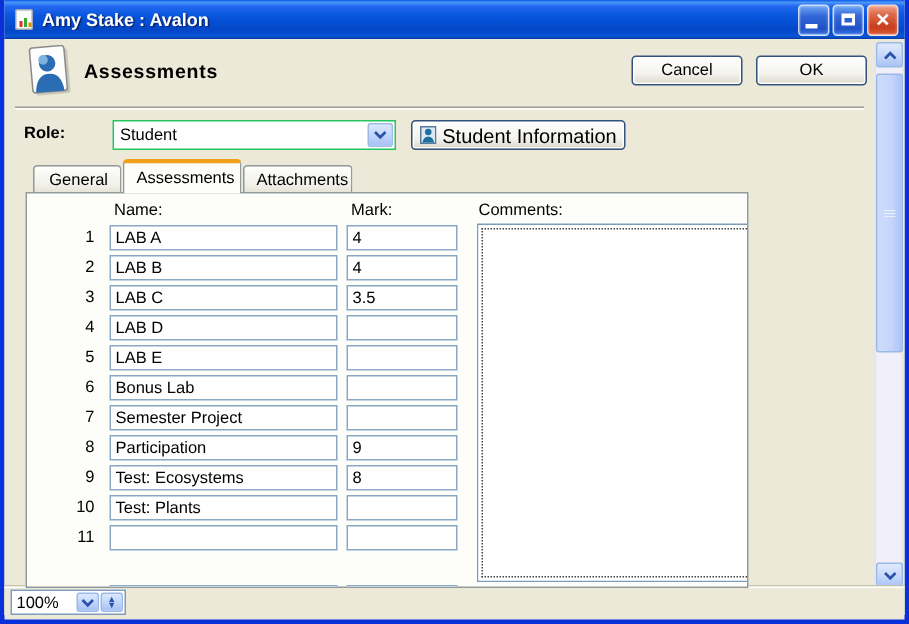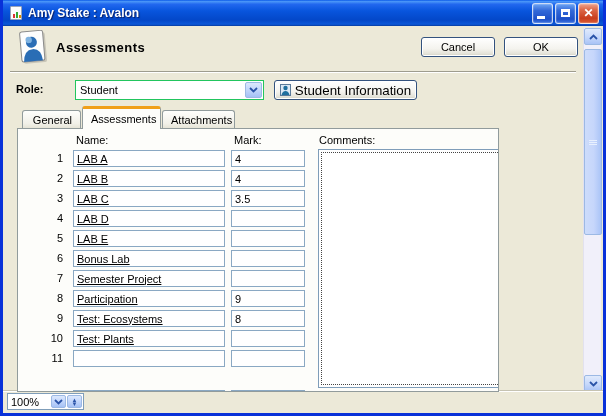--- a/index.html
+++ b/index.html
@@ -100,21 +100,21 @@
   }
   .col-label { position:absolute; top:5px; color:#000; }
   .lbl-name { left:58px; } .lbl-mark { left:216px; } .lbl-comments { left:301px; }
 
   .trow { position:absolute; left:0; width:300px; height:20px; }
   .rownum { position:absolute; left:8px; top:2px; width:37px; text-align:right; }
   .name-input, .mark-input {
     position:absolute; top:0; height:17px; border:1px solid #8aa8c3; background:#fff;
     font-family:"Liberation Sans",sans-serif; font-size:11px; padding:0 3px;
   }
-  .name-input { left:55px; width:152px;text-decoration:underline; }
+  .name-input { left:55px; width:152px; }
   .mark-input { left:213px; width:74px; }
 
   .comments-box {
     position:absolute; left:300px; top:20px; width:255px; height:239px;
     border:1px solid #7f9db9; background:#fff;
   }
   .comments-box textarea {
     width:100%; height:100%; border:none; resize:none; background:#fff;
     outline:1px dotted #444; outline-offset:-3px;
     font-family:"Liberation Sans",sans-serif; font-size:11px; padding:4px;

